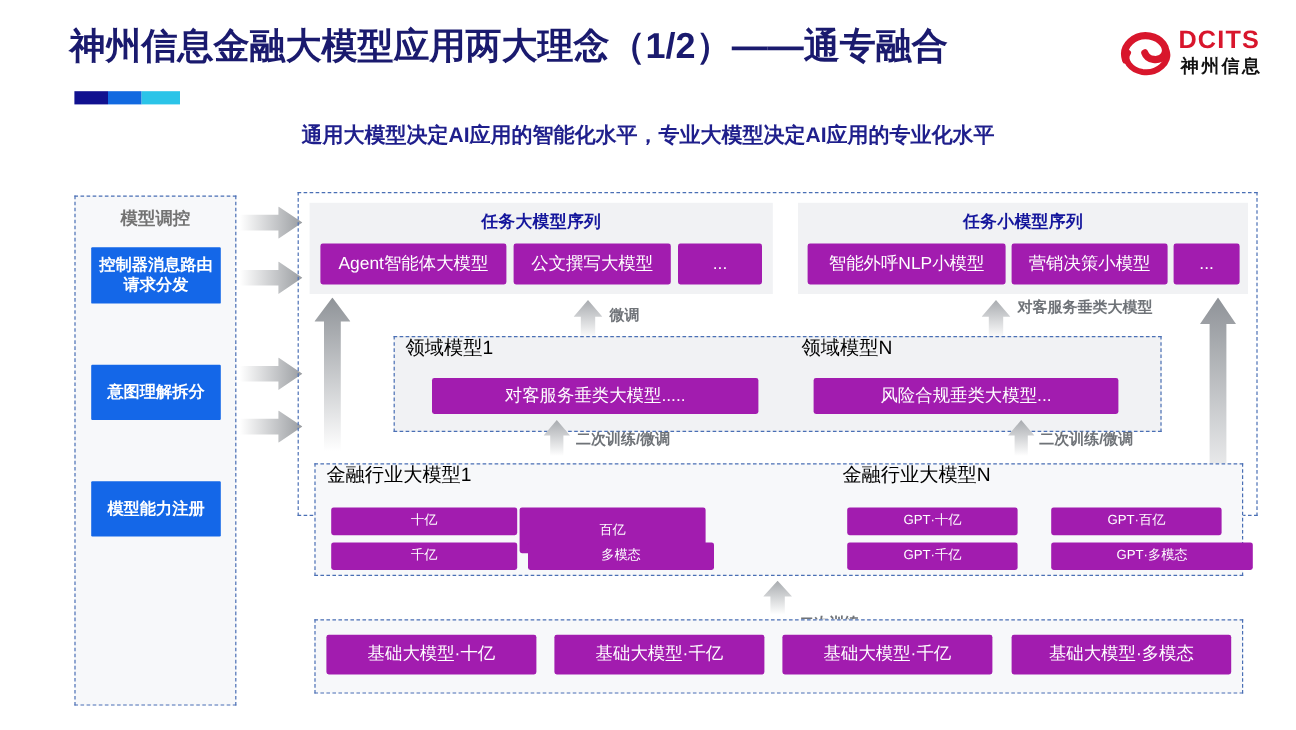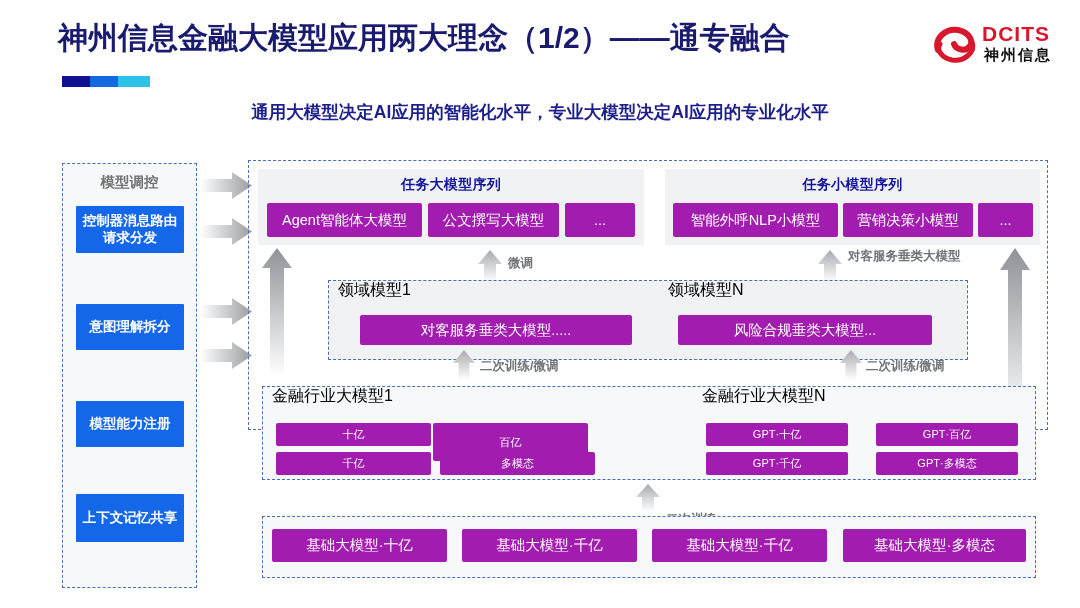--- a/index.html
+++ b/index.html
@@ -104,21 +104,20 @@
   </span>
   <span class="wordmark">DCITS</span>
   <span class="cn">神州信息</span>
 </div>
 
 <div id="sidebar">
   <div class="sb-title">模型调控</div>
   <div class="sb-box b0">控制器消息路由请求分发</div>
   <div class="sb-box b1">意图理解拆分</div>
   <div class="sb-box b2">模型能力注册</div>
-  <div class="sb-box b3">上下文记忆共享</div>
 </div>
 
 <span class="r-arrow" style="left:200px;top:172px;">
   <svg width="52" height="27" viewBox="0 0 52 27">
     <defs>
         <linearGradient id="ga1" x1="0" y1="0" x2="1" y2="0">
       <stop offset="0" stop-color="#ffffff"></stop>
           <stop offset="1" stop-color="#9a9da1"></stop>
     </linearGradient>
       </defs>
@@ -221,21 +220,21 @@
 <div class="p-title" style="position:absolute;left:272px;top:386px;width:340px;">金融行业大模型1</div>
 <div class="chip small" style="left:276px;top:423px;width:155px;height:23px;">十亿</div>
 <div class="chip small" style="left:433px;top:423px;width:155px;height:38px;">百亿</div>
 <div class="chip small" style="left:276px;top:452px;width:155px;height:23px;">千亿</div>
 <div class="chip small" style="left:440px;top:452px;width:155px;height:23px;">多模态</div>
 
 <div class="p-title" style="position:absolute;left:702px;top:386px;width:320px;">金融行业大模型N</div>
 <div class="chip small" style="left:706px;top:423px;width:142px;height:23px;">GPT·十亿</div>
 <div class="chip small" style="left:876px;top:423px;width:142px;height:23px;">GPT·百亿</div>
 <div class="chip small" style="left:706px;top:452px;width:142px;height:23px;">GPT·千亿</div>
-<div class="chip small" style="left:876px;top:452px;width:142px;height:23px;">GPT·多模态</div>
+<div class="chip small" style="left:876px;top:452px;width:168px;height:23px;">GPT·多模态</div>
 
 <span class="u-arrow" style="left:636px;top:484px;">
   <svg width="24" height="28" viewBox="0 0 24 28">
     <path d="M12 0 L24 13 L18 13 L18 28 L6 28 L6 13 L0 13 Z" fill="url(#gu2)"></path>
   </svg>
 </span>
 <div class="arrow-label" style="left:666px;top:512px;">二次训练</div>
 
 <div class="bottom-row"></div>
 <div class="chip" style="left:272px;top:529px;width:175px;height:33px;">基础大模型·十亿</div>

